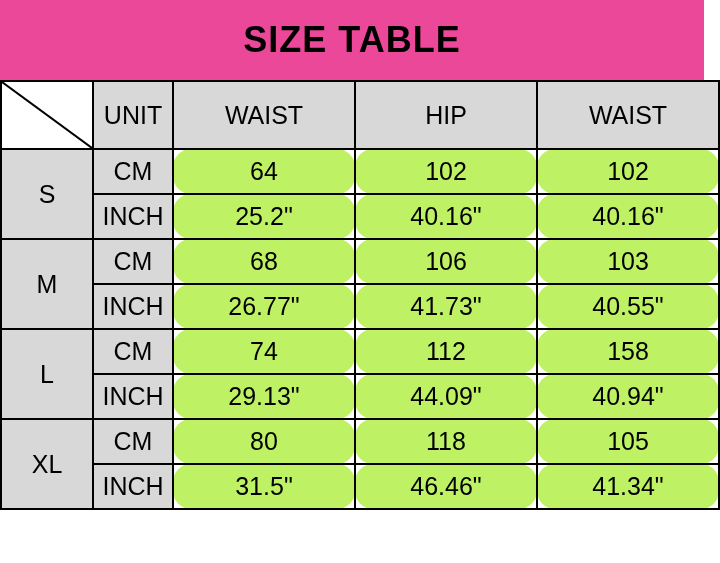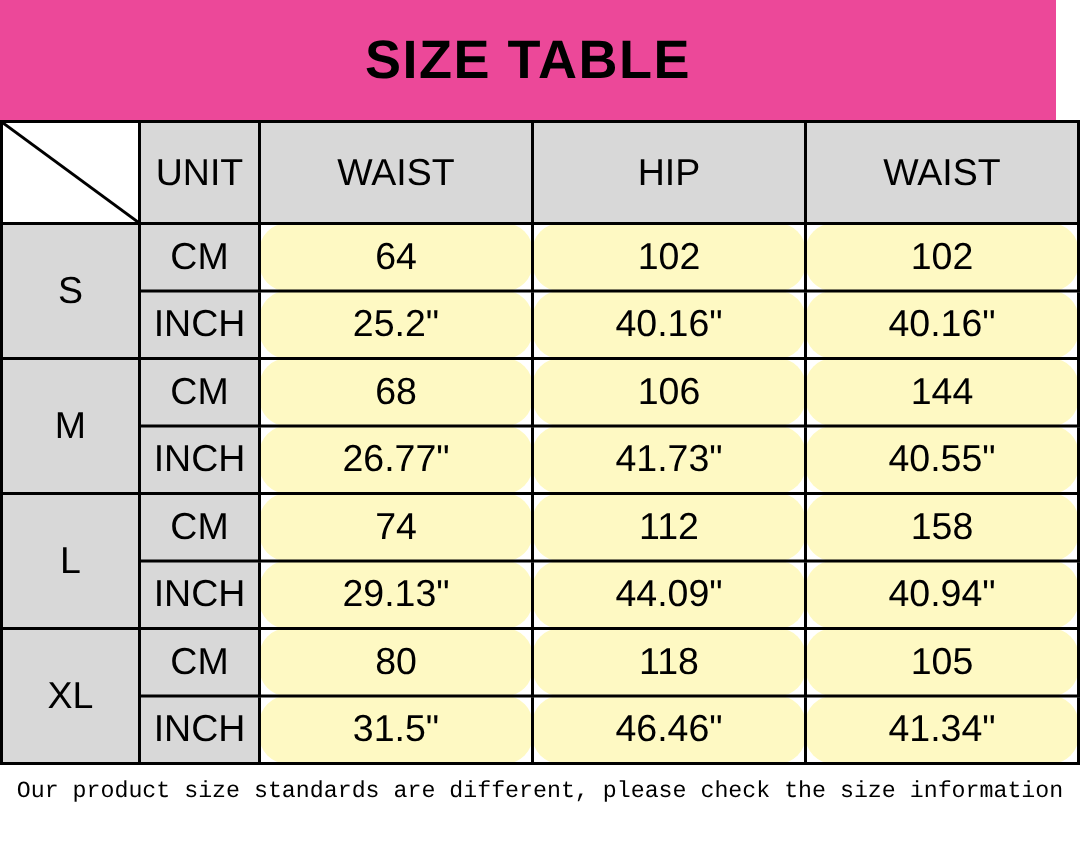--- a/index.html
+++ b/index.html
@@ -71,21 +71,21 @@
     width: 90px;
   }
   .unit-cell {
     background: #d8d8d8;
     font-size: 21px;
     width: 90px;
     height: 43px;
     margin-top: 20px;
   }
   .val-cell {
-    background: #fef9c3;
+    background: #bef264;
     height: 43px;
     border-radius: 18px;
   }
   .col-waist { width: 180px; margin-top: 40px; }
   .col-hip { width: 180px; margin-top: 44px; }
   .col-length { width: 180px; }
   .note {
     width: 720px;
     box-sizing: border-box;
     padding: 6px 8px 10px 8px;
@@ -132,21 +132,21 @@
         <td class="val-cell">25.2"</td>
         <td class="val-cell">40.16"</td>
         <td class="val-cell">40.16"</td>
       </tr>
 
       <tr>
         <td class="size-cell" rowspan="2">M</td>
         <td class="unit-cell">CM</td>
         <td class="val-cell">68</td>
         <td class="val-cell">106</td>
-        <td class="val-cell">144</td>
+        <td class="val-cell">103</td>
       </tr>
       <tr>
         <td class="unit-cell">INCH</td>
         <td class="val-cell">26.77"</td>
         <td class="val-cell">41.73"</td>
         <td class="val-cell">40.55"</td>
       </tr>
 
       <tr>
         <td class="size-cell" rowspan="2">L</td>
@@ -172,16 +172,15 @@
       <tr>
         <td class="unit-cell">INCH</td>
         <td class="val-cell">31.5"</td>
         <td class="val-cell">46.46"</td>
         <td class="val-cell">41.34"</td>
       </tr>
     </tbody>
   </table>
 
   <div class="note">
-    <div>Our product size standards are different, please check the size information</div>
   </div>
 
 </div>
 
 </body></html>

